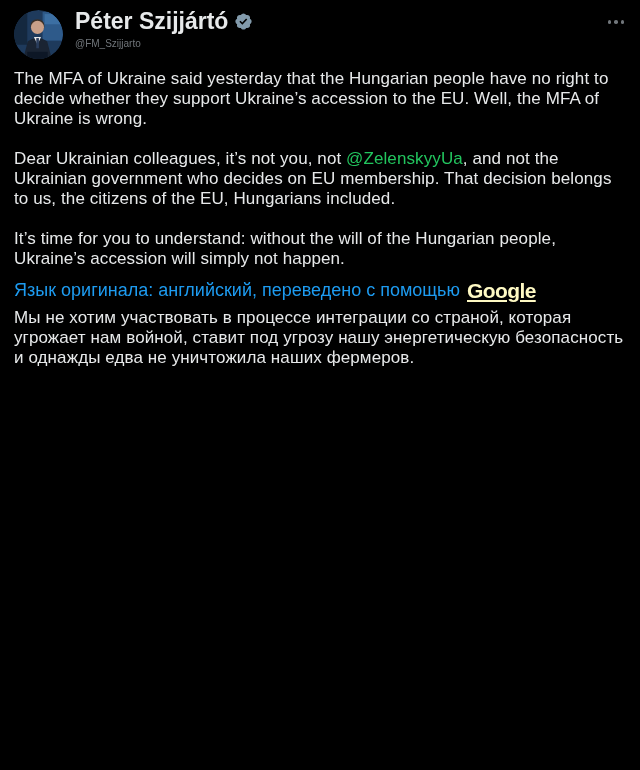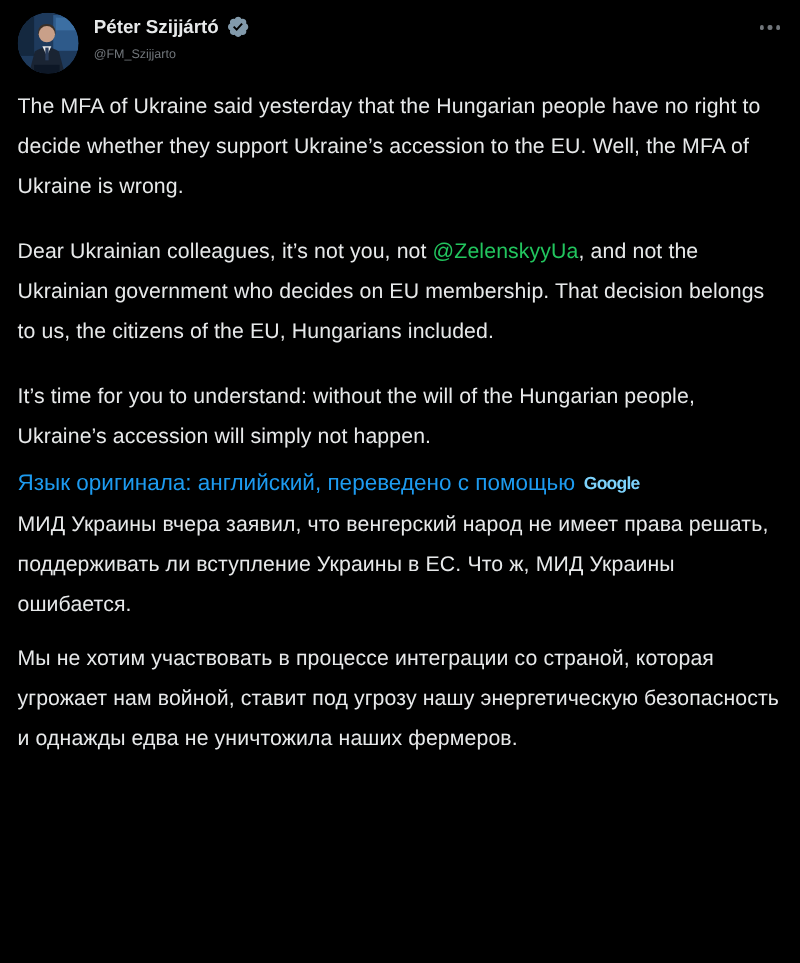--- a/index.html
+++ b/index.html
@@ -15,52 +15,52 @@
   
   .tweet-header { display: flex; align-items: flex-start; }
   .avatar {
     width: 49px; height: 49px; flex: 0 0 49px;
     border-radius: 50%; overflow: hidden; display: block; cursor: pointer;
   }
   .avatar svg { display: block; width: 49px; height: 49px; }
   .id-block { margin-left: 12px; flex: 1 1 auto; padding-top: 1px; min-width: 0; }
   .name-row { display: flex; align-items: center; gap: 4px; }
   .display-name {
-    color: #e7e9ea; font-weight: 700; font-size: 15px; line-height: 21px;
+    color: #e7e9ea; font-weight: 700; font-size: 23px; line-height: 21px;
     cursor: pointer;
   }
   .verified { display: inline-flex; margin-left: 2px; }
   .verified svg { width: 19px; height: 19px; display: block; }
   .handle { color: #71767b; font-size: 10px; line-height: 20px; margin-top: 2px; cursor: pointer; }
   .more-btn {
     background: none; border: none; padding: 10px 2px 4px 12px;
     display: flex; gap: 3px; align-items: center; cursor: pointer;
   }
   .more-btn .dot { width: 3.5px; height: 3.5px; border-radius: 50%; background: #71767b; }
 
   
   .tweet-text {
-    color: #e7e9ea; font-size: 17px; line-height: 32px;
+    color: #e7e9ea; font-size: 17px; line-height: 20px;
     letter-spacing: 0.1px;
   }
   .tweet-text.original { margin-top: 10px; }
   .tweet-text p { margin: 0 0 20px 0; }
   .tweet-text.translated p { margin: 0 0 11px 0; }
   .tweet-text p:last-child { margin-bottom: 0; }
   .mention { color: #22c55e; text-decoration: none; cursor: pointer; }
 
   
   .translation-row {
     display: flex; align-items: center; gap: 7px;
     margin: 12px 0 8px 0;
   }
   .translation-label { color: #1d9bf0; font-size: 18px; line-height: 19px; cursor: pointer; }
   .google-logo {
-    color: #7dd3fc; font-size: 14px; font-weight: 700;
-    letter-spacing: -0.6px; line-height: 19px;
+    color: #fef9c3; font-size: 21px; font-weight: 700;
+    letter-spacing: -0.6px; line-height: 19px; text-decoration: underline;
   }
 </style>
 </head>
 <body>
 
 <div class="tweet-card">
 
   <header class="tweet-header">
     <a class="avatar">
       <svg viewBox="0 0 48 48">
@@ -106,17 +106,16 @@
       <p>Dear Ukrainian colleagues, it’s not you, not <a class="mention">@ZelenskyyUa</a>, and not the Ukrainian government who decides on EU membership. That decision belongs to us, the citizens of the EU, Hungarians included.</p>
       <p>It’s time for you to understand: without the will of the Hungarian people, Ukraine’s accession will simply not happen.</p>
     </div>
 
   <div class="translation-row">
     <span class="translation-label">Язык оригинала: английский, переведено с помощью</span>
     <span class="google-logo">Google</span>
   </div>
 
   <div class="tweet-text translated">
-      <p>МИД Украины вчера заявил, что венгерский народ не имеет права решать, поддерживать ли вступление Украины в ЕС. Что ж, МИД Украины ошибается.</p>
       <p>Мы не хотим участвовать в процессе интеграции со страной, которая угрожает нам войной, ставит под угрозу нашу энергетическую безопасность и однажды едва не уничтожила наших фермеров.</p>
     </div>
 
 </div>
 
 </body></html>

